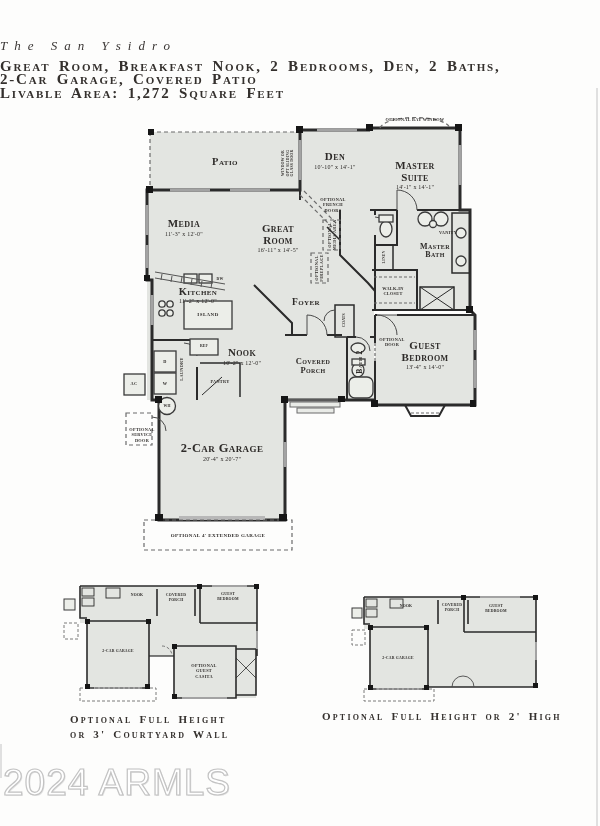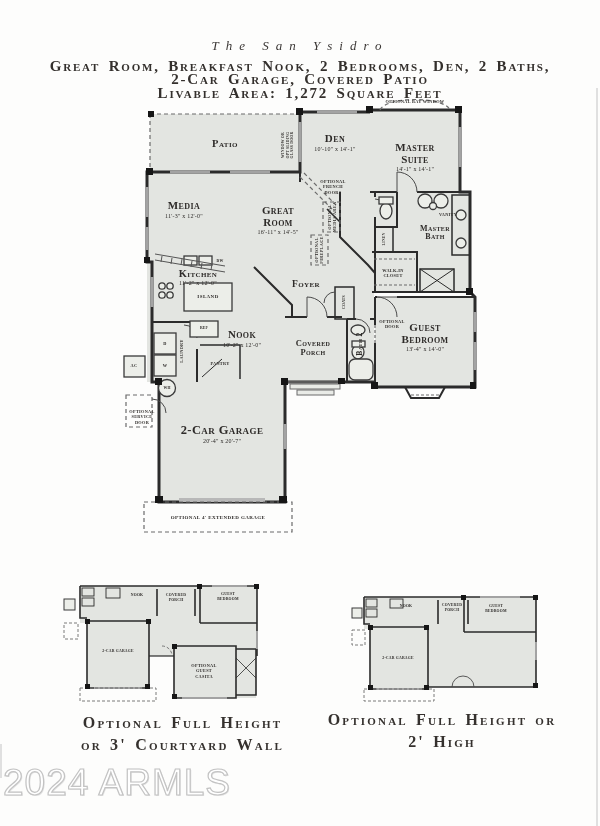--- a/index.html
+++ b/index.html
@@ -1,37 +1,37 @@
 <!DOCTYPE html>
 <html><head>
 <meta charset="utf-8">
 <style>
   html,body{margin:0;padding:0}
   body{width:600px;height:826px;background:#fdfdfc;position:relative;overflow:hidden;
        font-family:"Liberation Serif",serif;color:#2f2d2b}
   
-  .hdr{position:absolute;left:0;width:600px;text-align:center}
+  .hdr{position:absolute;left:0;width:600px;}
   .hdr-title{font-style:italic;font-size:13px;letter-spacing:7px;color:#3a3634}
   .hdr-sub{font-variant:small-caps;font-weight:700;font-size:15px;letter-spacing:1.8px;word-spacing:3px;color:#34302d}
   
   .plan{position:absolute}
   .plan svg{position:absolute;left:0;top:0}
   .lbl{position:absolute;transform:translate(-50%,-50%);text-align:center;white-space:nowrap;color:#2e2b29;line-height:1.05}
   .lbl.rot{transform:translate(-50%,-50%) rotate(-90deg)}
   .nm{font-variant:small-caps;font-weight:700;letter-spacing:.4px}
   .wrap{white-space:normal}
   .dm{font-size:6px;letter-spacing:.2px;font-weight:400;margin-top:1px}
   .f12{font-size:12.5px}.f11{font-size:11px}.f10{font-size:10.5px}.f95{font-size:9.5px}
   .f85{font-size:8.5px}.f8{font-size:8px}.f75{font-size:7.5px}
   .t{font-size:4.3px;text-transform:uppercase;letter-spacing:.3px;font-weight:700;line-height:1.25}
   .t2{font-size:5px;text-transform:uppercase;letter-spacing:.4px;font-weight:700}
   .t3{font-size:3.8px;text-transform:uppercase;letter-spacing:.2px;font-weight:700;line-height:1.2}
   
-  .cap{position:absolute;text-align:center;font-variant:small-caps;font-weight:700;
-       font-size:16px;letter-spacing:2.2px;word-spacing:2px;color:#35312e;line-height:1.4}
+  .cap{position:absolute;font-variant:small-caps;font-weight:700;
+       font-size:11px;letter-spacing:2.2px;word-spacing:2px;color:#35312e;line-height:1.4}
   
   .wm{position:absolute;font-family:"Liberation Sans",sans-serif;font-size:37px;font-weight:400;
       color:#ffffff;-webkit-text-stroke:1.2px #c3c3c3;text-shadow:1px 1px 0 #e4e4e4;letter-spacing:1px}
   .edge{position:absolute;background:#e0e0e0}
 </style>
 </head>
 <body>
 
 <div class="hdr" style="top:36px">
   <span class="hdr-title">The San Ysidro</span>
@@ -39,21 +39,21 @@
 <div class="hdr" style="top:57px">
   <span class="hdr-sub">Great Room, Breakfast Nook, 2 Bedrooms, Den, 2 Baths,</span>
 </div>
 <div class="hdr" style="top:70px">
   <span class="hdr-sub">2-Car Garage, Covered Patio</span>
 </div>
 <div class="hdr" style="top:84px">
   <span class="hdr-sub">Livable Area: 1,272 Square Feet</span>
 </div>
 
-<div class="plan" style="left:122px;top:87px;width:360px;height:462px">
+<div class="plan" style="left:122px;top:105px;width:360px;height:462px">
   <svg width="360" height="462" viewBox="0 0 360 462">
 
     <g fill="#e3e5e1">
       <rect x="28" y="27" width="150" height="58"></rect>
       <rect x="178" y="25" width="70" height="80"></rect>
       <rect x="248" y="23" width="90" height="82"></rect>
       <rect x="248" y="105" width="100" height="100"></rect>
       <rect x="25" y="85" width="227" height="210"></rect>
       <rect x="253" y="210" width="100" height="90"></rect>
       <rect x="37" y="295" width="126" height="120"></rect>

